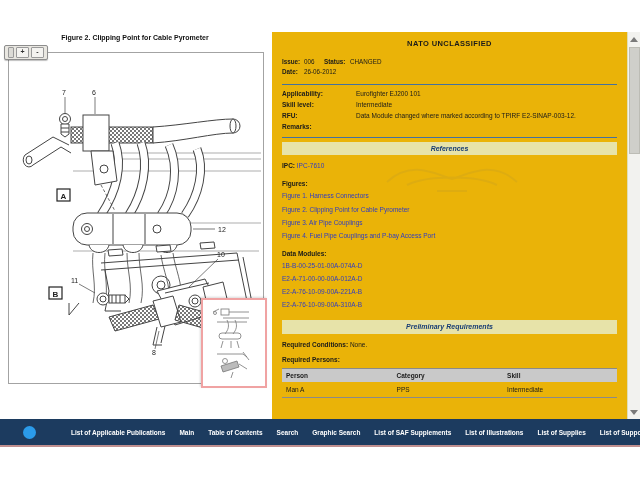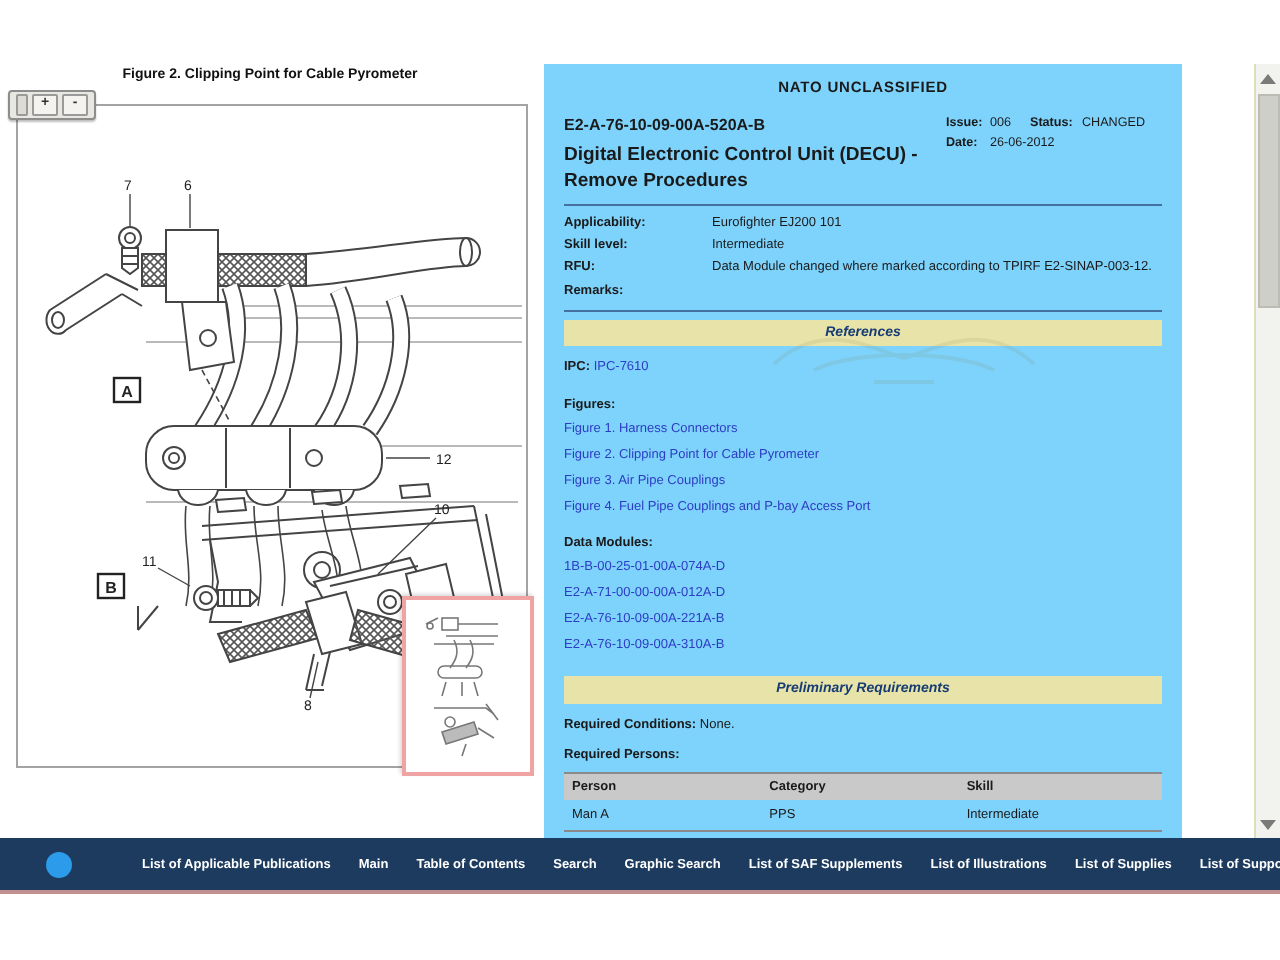--- a/index.html
+++ b/index.html
@@ -16,21 +16,21 @@
                padding:1px 2px;box-shadow:0 1px 1px rgba(0,0,0,.25);z-index:5;}
   .tbtn{height:9px;font-size:7px;line-height:8px;text-align:center;
         border:1px solid #9a9a9a;background:#f4f3f0;margin:0 1px;border-radius:1px;
         color:#333;font-weight:bold;}
   .tbtn.handle{width:4px;background:#dcdbd6;}
   .tbtn.zoom{width:11px;}
   .inset{position:absolute;right:-4px;bottom:-5px;width:62px;height:86px;background:#fff;
          border:2px solid #f0a3a3;z-index:4;box-shadow:-1px -1px 2px rgba(0,0,0,.15);}
 
   
-  .doc{position:absolute;left:272px;top:32px;width:319px;height:388px;background:#7dd3fc;
+  .doc{position:absolute;left:272px;top:32px;width:355px;height:388px;background:#eab308;
        overflow:hidden;padding:0 10px;box-sizing:border-box;font-size:6.5px;line-height:1.4;}
   .watermark{position:absolute;left:105px;top:115px;opacity:.12;pointer-events:none;}
   .nato{text-align:center;font-weight:bold;font-size:7.5px;padding-top:7px;letter-spacing:.4px;}
   .ident{display:flex;justify-content:space-between;margin-top:7px;position:relative;}
   .dm-code{font-size:8px;font-weight:bold;}
   .dm-title{font-size:9.5px;font-weight:bold;margin-top:3px;}
   .issue-block{flex:none;width:108px;font-size:6.3px;padding-top:1px;}
   .issue-row{display:flex;margin-bottom:2px;}
   .issue-row .b{font-weight:bold;}
   .iw1{width:22px;} .iw2{width:20px;} .iw3{width:26px;}
@@ -218,24 +218,20 @@
   </div>
 
   <div class="doc">
     <svg class="watermark" width="150" height="60" viewBox="0 0 150 60">
       <path d="M10,35 C35,12 60,28 75,32 C90,28 115,12 140,35 M30,38 C50,28 100,28 120,38 M60,44 h30" stroke="#8a7f4a" fill="none" stroke-width="2"></path>
     </svg>
 
     <div class="nato">NATO UNCLASSIFIED</div>
 
     <div class="ident">
-      <div>
-        <div class="dm-code">E2-A-76-10-09-00A-520A-B</div>
-        <div class="dm-title">Digital Electronic Control Unit (DECU) - Remove Procedures</div>
-      </div>
       <div class="issue-block">
         <div class="issue-row">
           <span class="b iw1">Issue:</span>
           <span class="iw2">006</span>
           <span class="b iw3">Status:</span>
           <span>CHANGED</span>
         </div>
         <div class="issue-row">
           <span class="b iw1">Date:</span>
           <span>26-06-2012</span>

